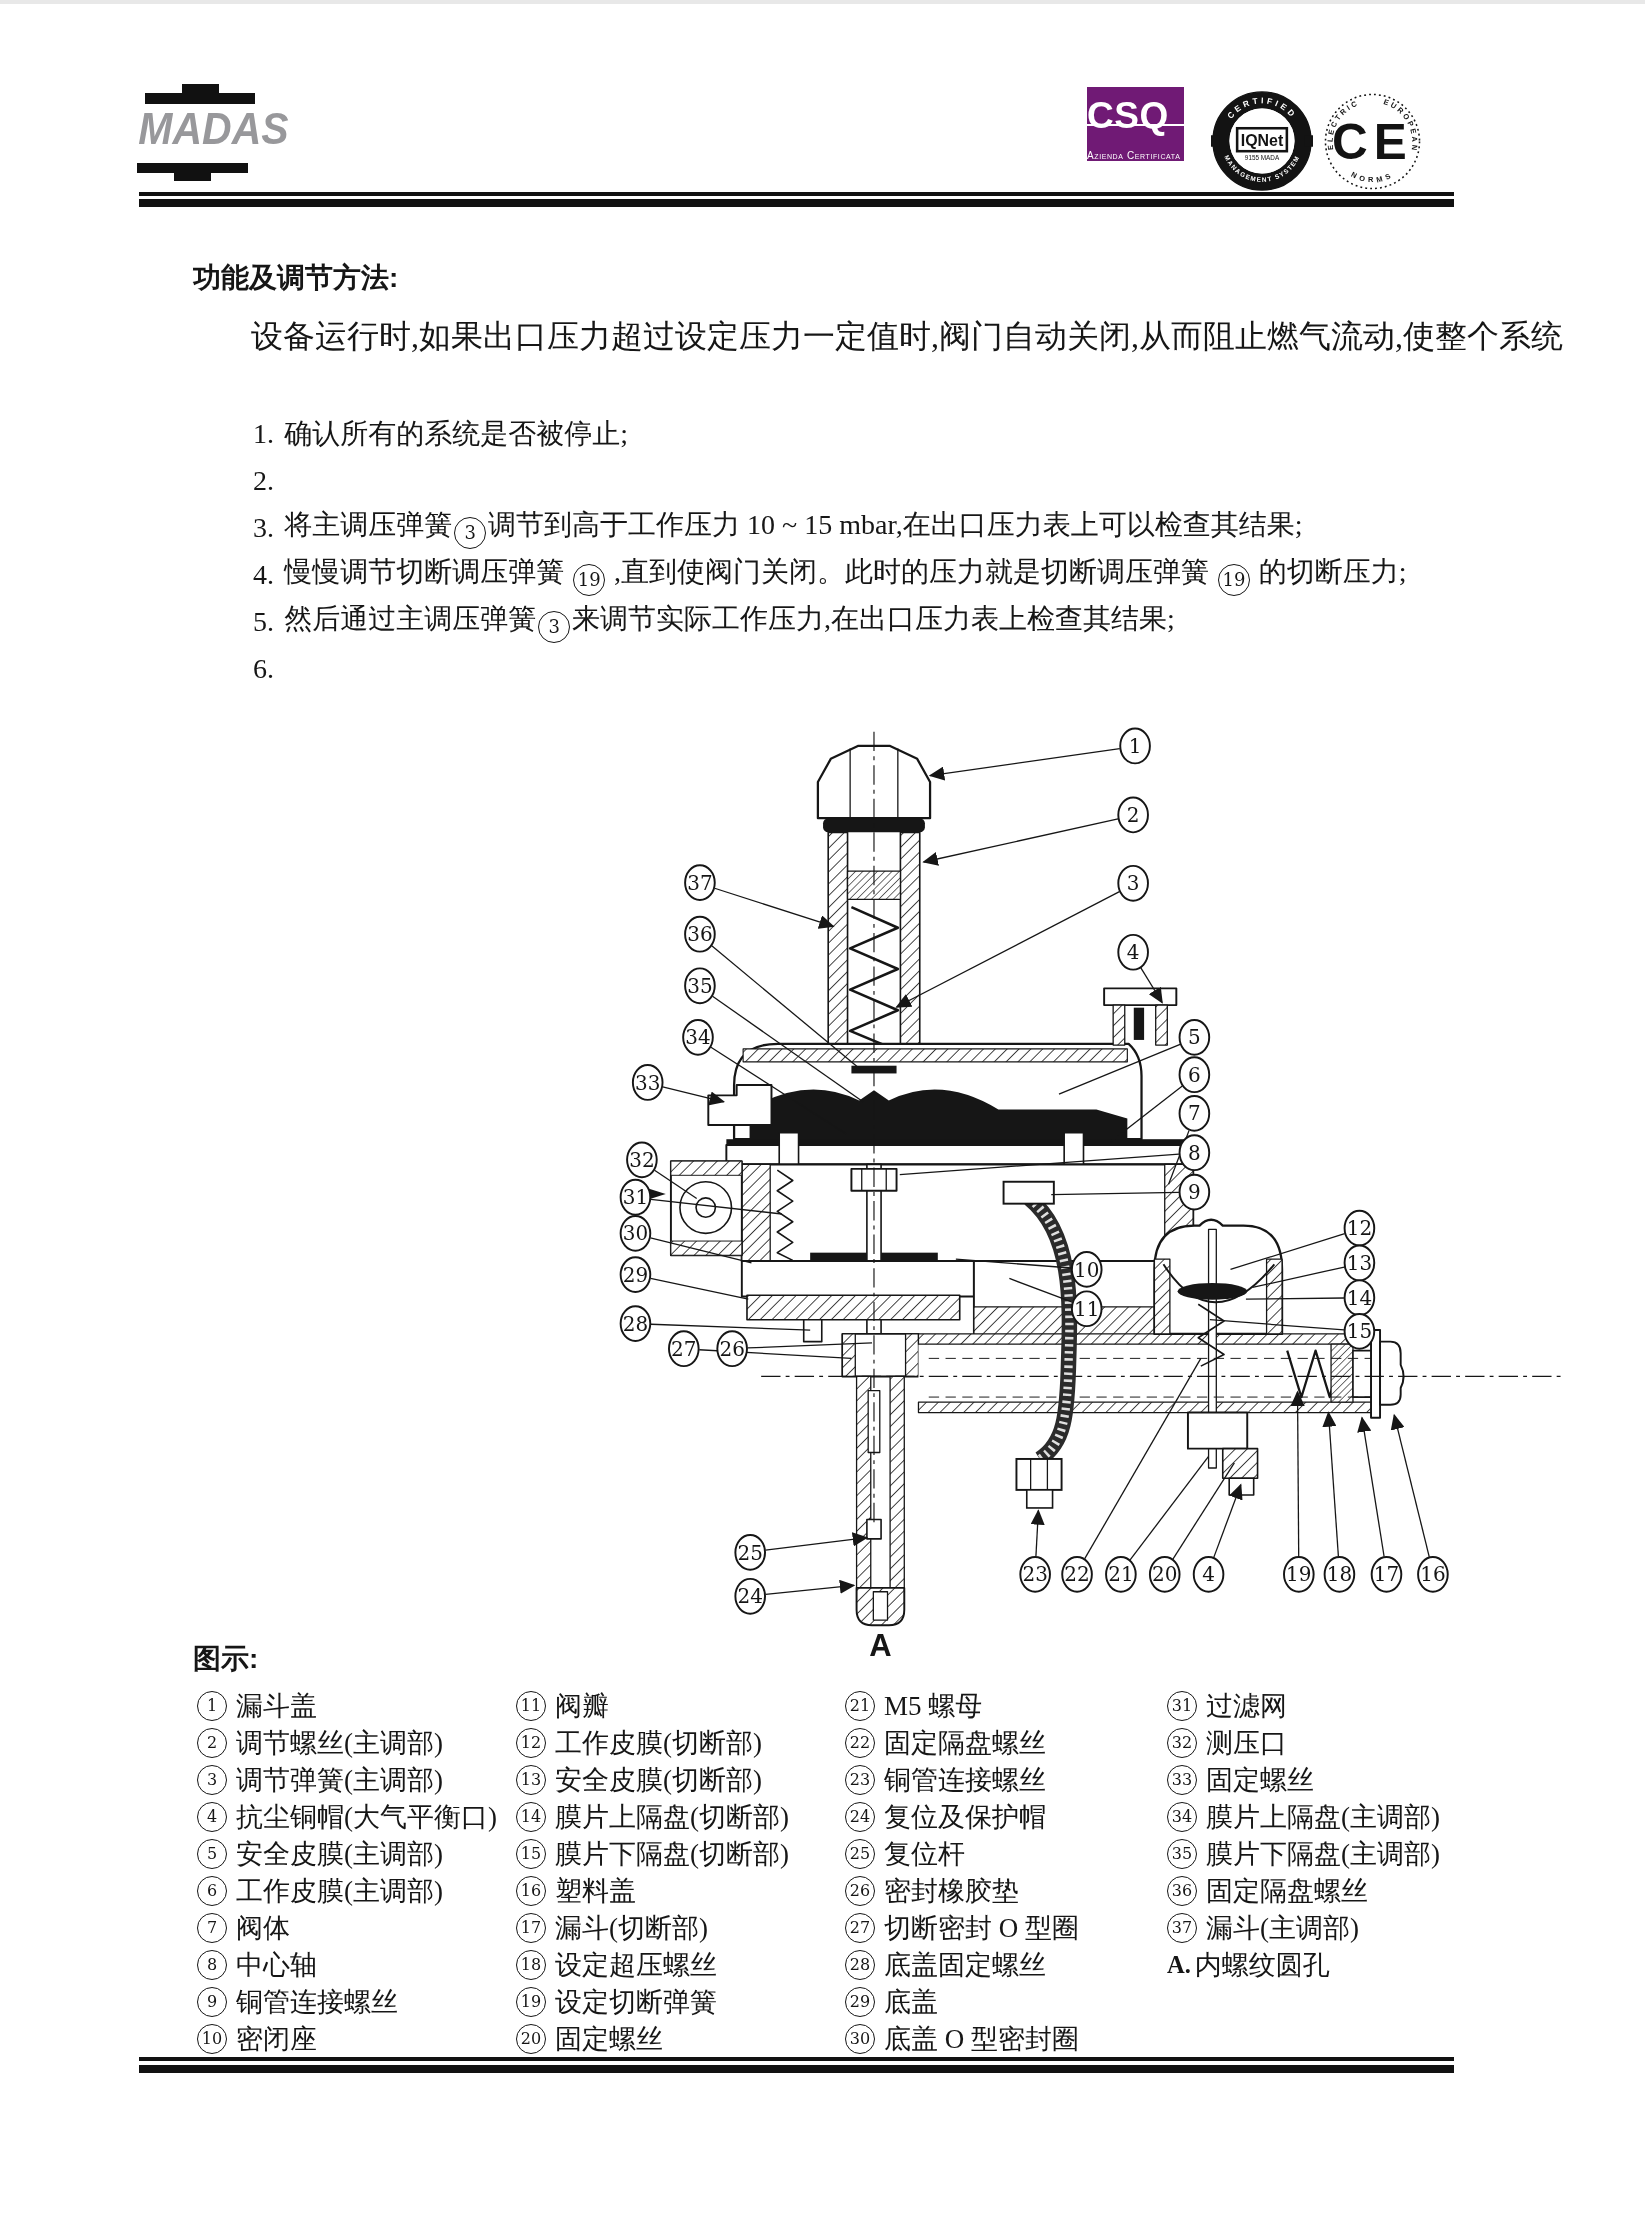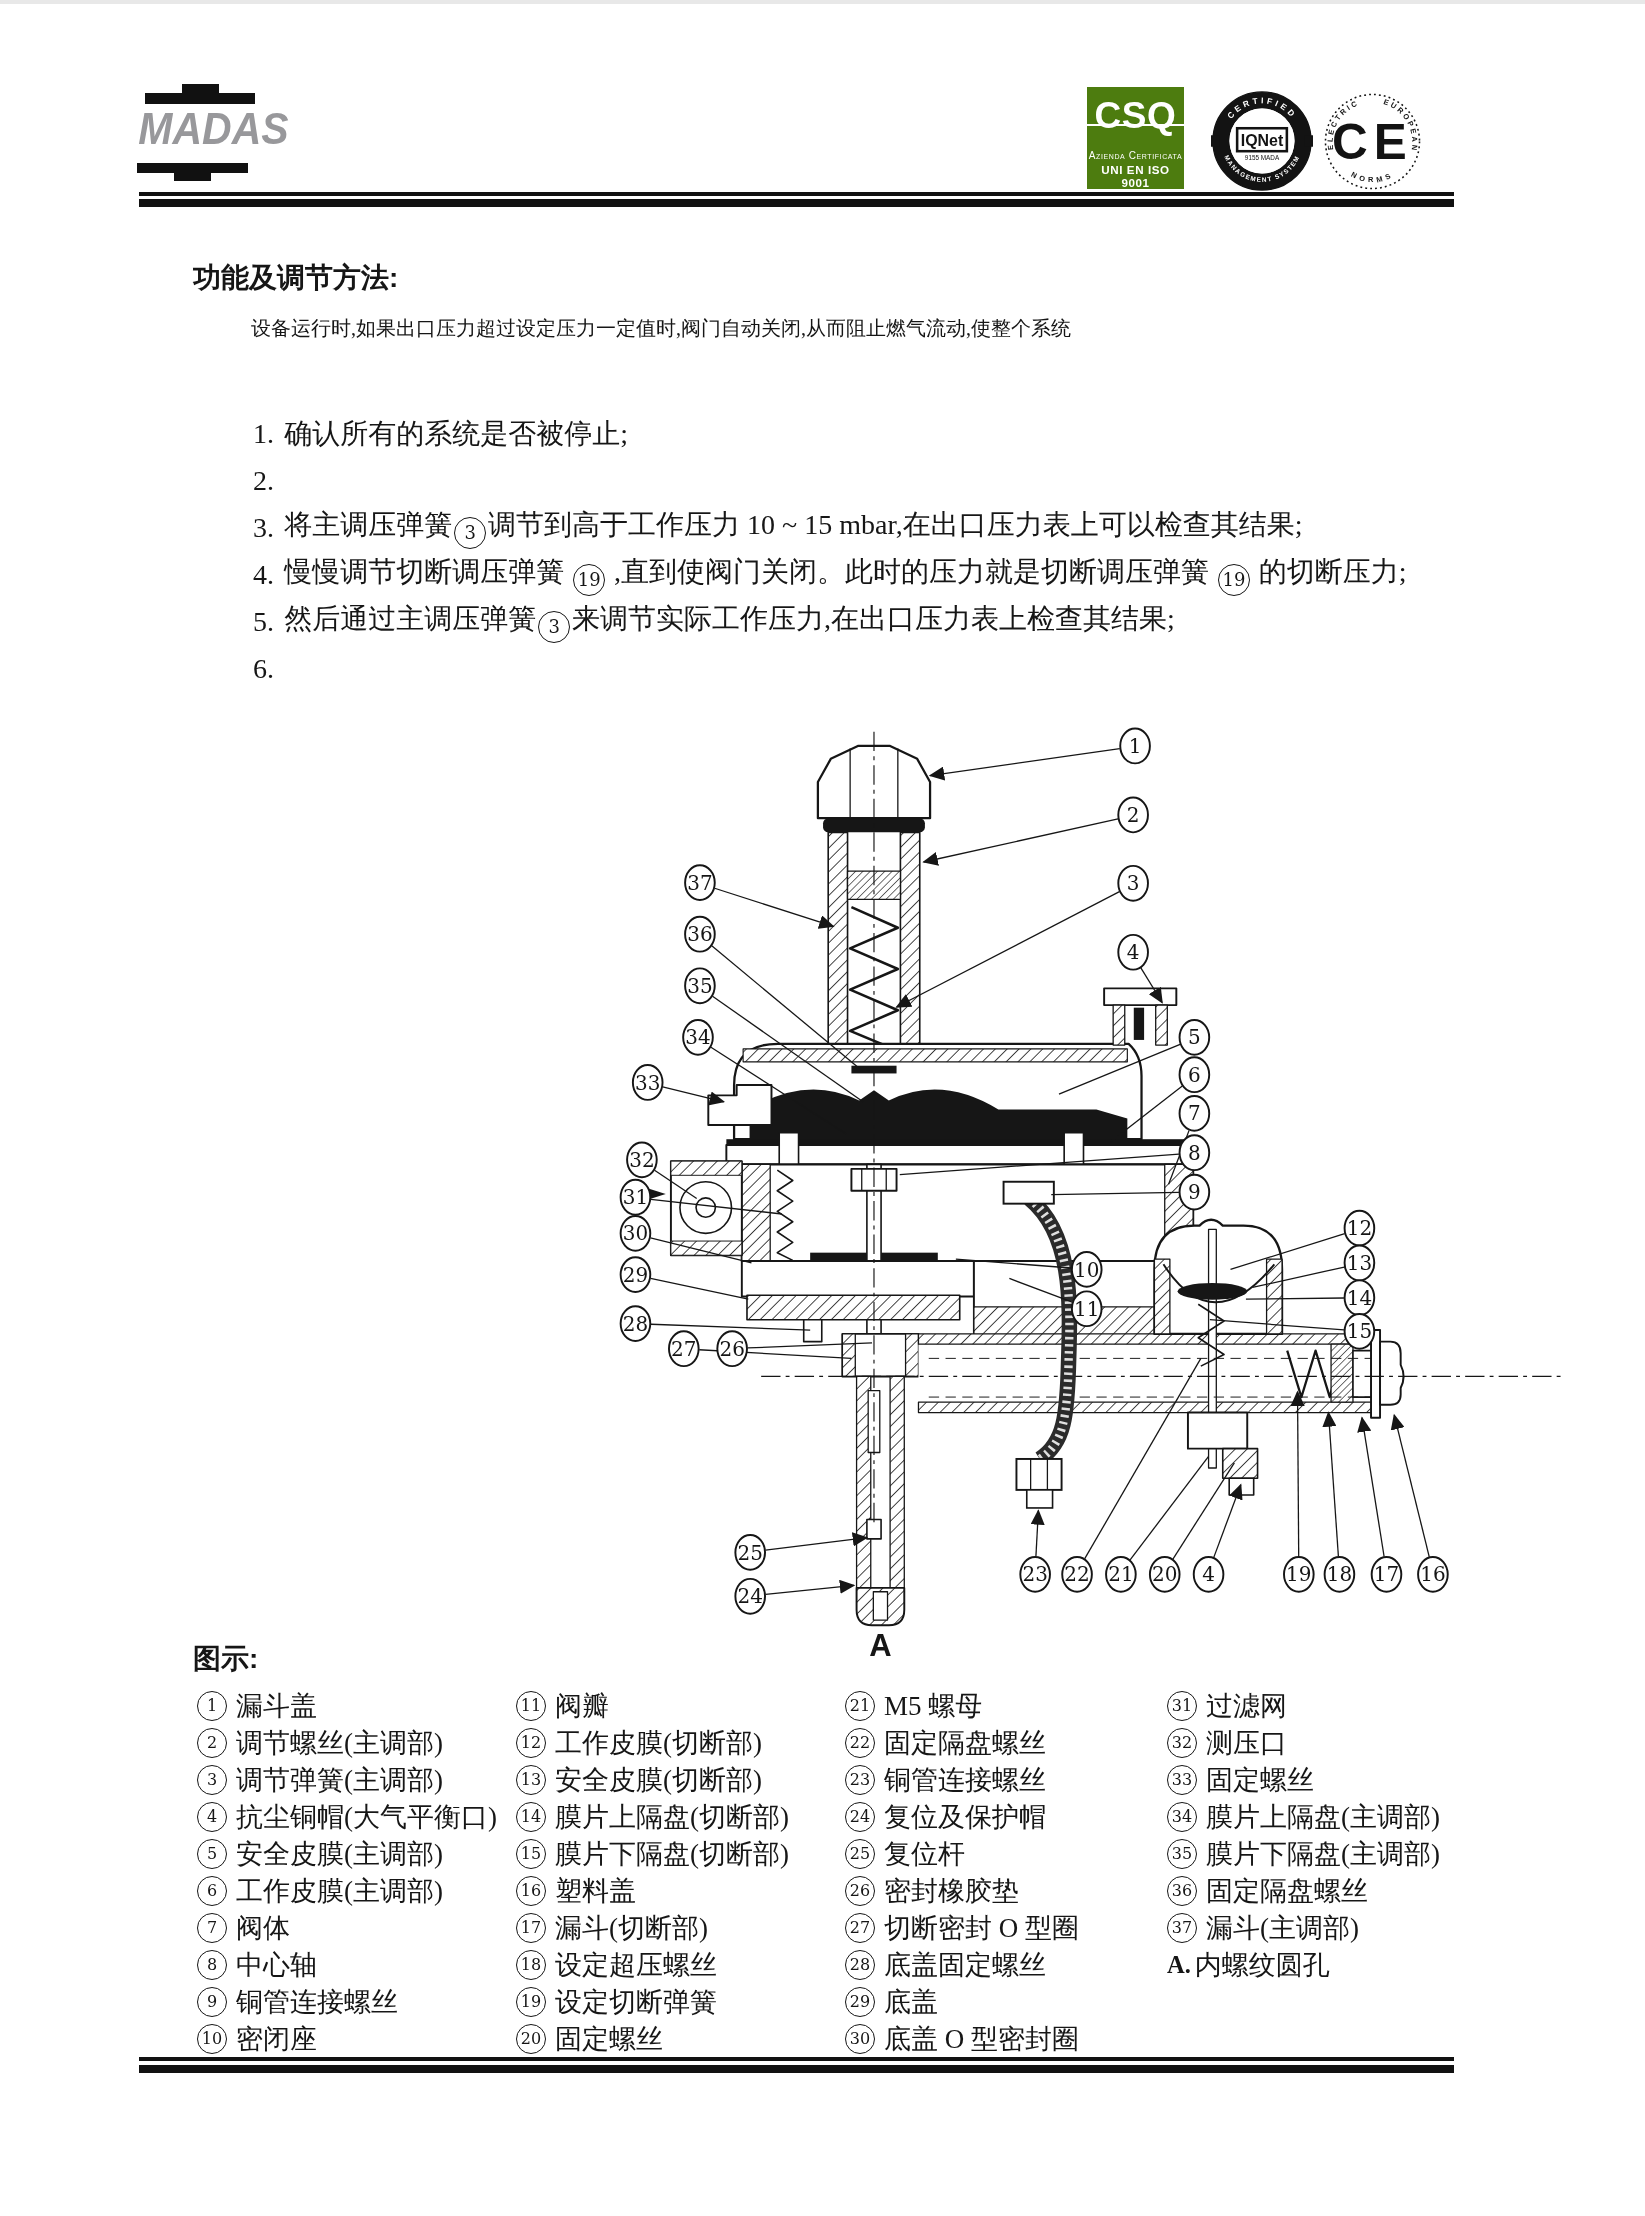--- a/index.html
+++ b/index.html
@@ -13,34 +13,34 @@
   .madas .word{position:absolute;left:1.3px;top:19.3px;width:116px;height:55px;
       font-family:"Liberation Sans",sans-serif;font-weight:bold;font-style:italic;
       font-size:41px;line-height:55px;color:#98989b;letter-spacing:0px;transform:scaleY(1.08);}
   .madas .bar-bottom{position:absolute;left:0px;top:80px;width:111px;height:9.7px;background:#111;}
   .madas .notch-bottom{position:absolute;left:37px;top:89px;width:37px;height:9px;background:#111;}
 
   .rule{position:absolute;left:139px;width:1315px;background:#111;}
   .rule.thin{height:3.9px;}
   .rule.thick{height:8.4px;}
 
-  .csq{position:absolute;left:1087px;top:83px;width:97px;height:102px;background:#4d7c0f;
-       color:#fff;text-align:center;font-family:"Liberation Sans",sans-serif;}
+  .csq{position:absolute;left:1087px;top:83px;width:97px;height:74px;background:#701a75;
+       color:#fff;text-align:left;font-family:"Liberation Sans",sans-serif;}
   .csq .big{font-weight:bold;font-size:37px;line-height:37px;margin-top:10.3px;letter-spacing:0.6px;}
   .csq .strike{position:absolute;left:0;top:37px;width:100%;height:1.9px;background:#fff;}
   .csq .l1{font-variant:small-caps;font-size:10px;margin-top:15.5px;letter-spacing:0.6px;}
   .csq .l2{font-weight:bold;font-size:11.6px;margin-top:1.9px;letter-spacing:0.6px;}
 
   .badge{position:absolute;}
   svg text{stroke:none;}
 
   
   .h-sans{position:absolute;font-family:Liberation Sans, sans-serif;font-weight:bold;
           font-size:28px;white-space:nowrap;color:#161616;}
-  .bodyline{position:absolute;font-size:20px;white-space:nowrap;color:#161616;}
+  .bodyline{position:absolute;font-size:32px;white-space:nowrap;color:#161616;}
 
   #steps{position:absolute;left:242px;top:406px;}
   .step{display:flex;align-items:center;height:47px;font-size:28px;white-space:nowrap;}
   .stepnum{display:inline-block;width:32px;text-align:right;margin-right:10.3px;}
   .icirc{display:inline-flex;width:30px;height:30px;border:1.9px solid #161616;border-radius:50%;
          align-items:center;justify-content:center;font-size:18px;
          font-family:"DejaVu Serif",serif;vertical-align:-5.8px;margin:0 1.9px;line-height:1;}
 
   
   .lcol{position:absolute;top:1683px;}

